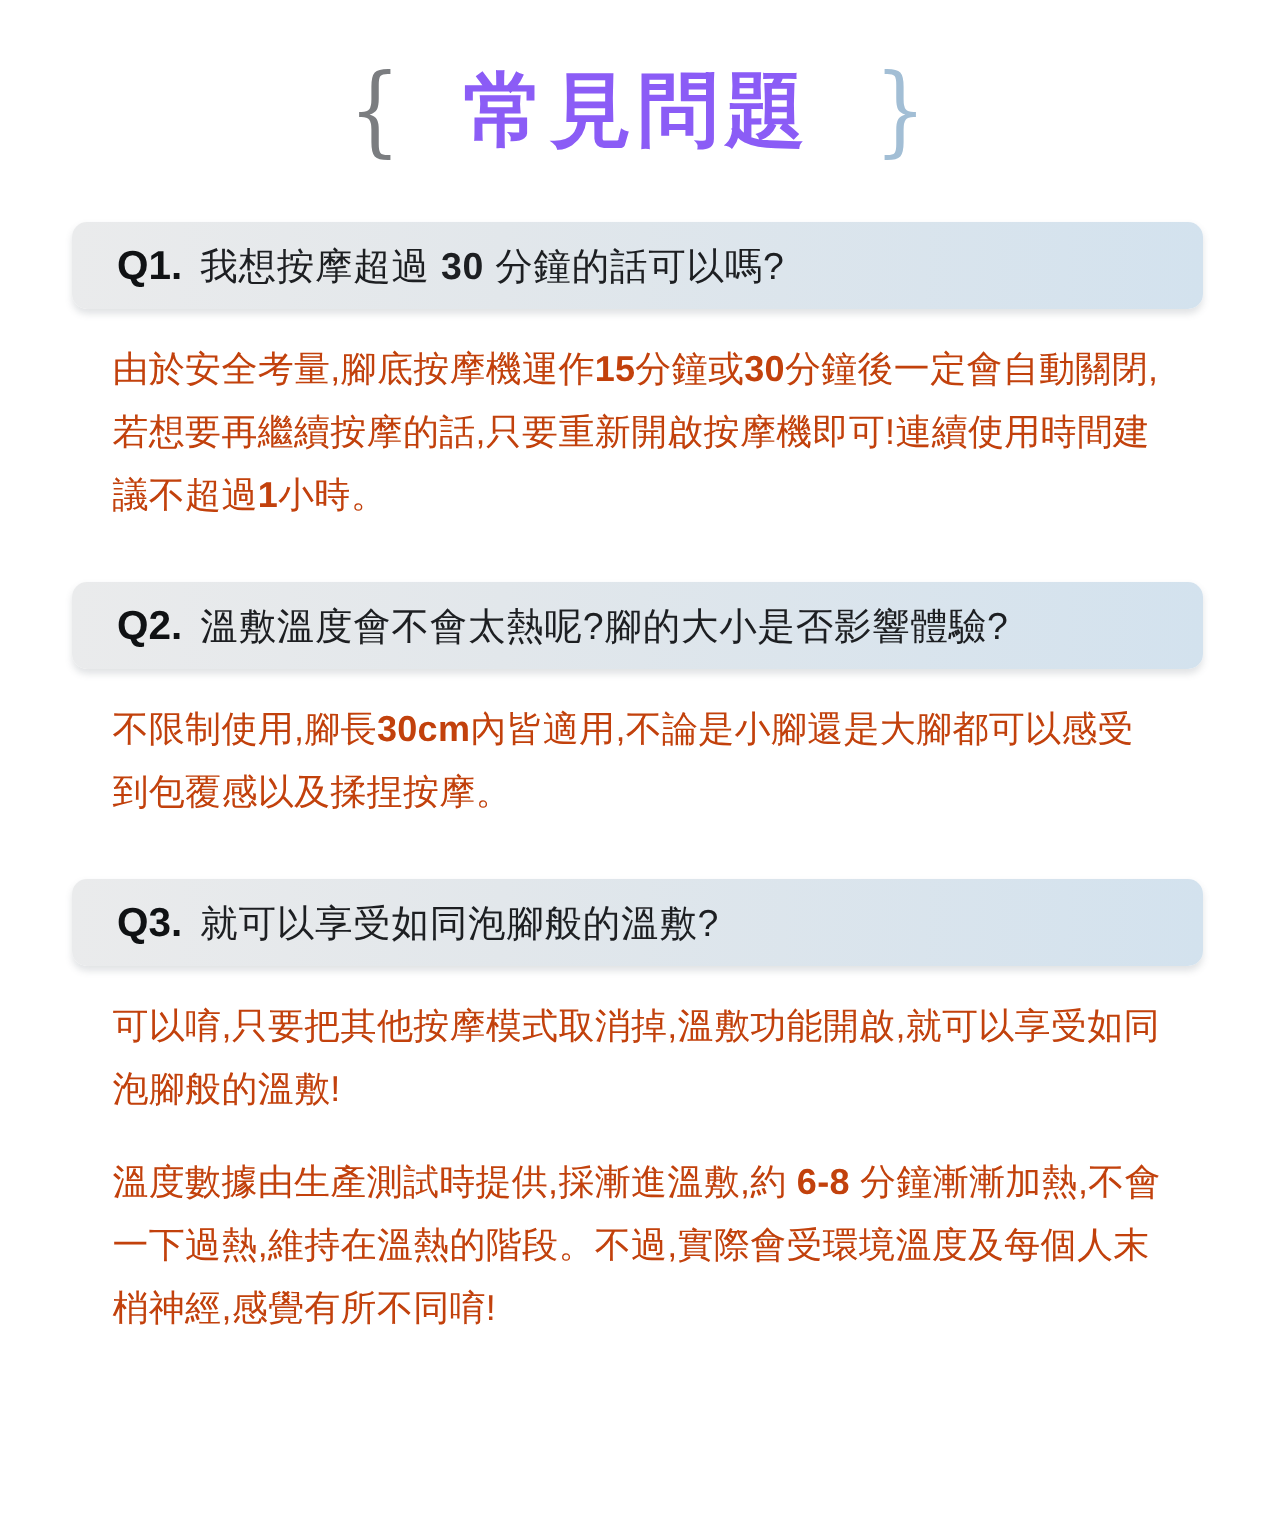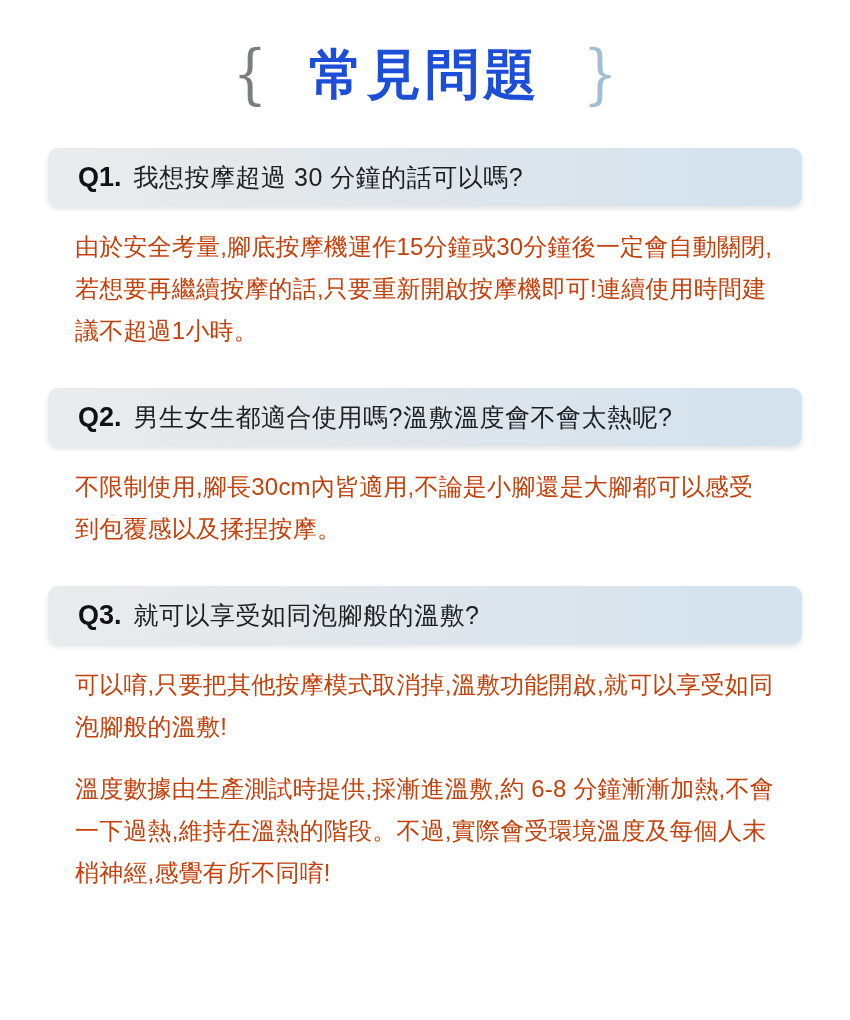--- a/index.html
+++ b/index.html
@@ -31,21 +31,21 @@
     font-weight: 400;
     line-height: 1;
     transform: scaleY(1.22);
     user-select: none;
   }
   .brace-left  { color: #7b7d80; }
   .brace-right { color: #a2bed5; }
   .title {
     font-size: 54px;
     font-weight: 800;
-    color: #1d4ed8;
+    color: #8b5cf6;
     letter-spacing: 4px;
     line-height: 1.15;
   }
   
   .faq-list {
     padding: 0 48px;
   }
   .q-bar {
     box-sizing: border-box;
     margin-top: 36px;
@@ -72,21 +72,21 @@
   }
   .answer {
     margin: 20px 0 0 27px;
     max-width: 702px;
     font-size: 24px;
     line-height: 42px;
     color: #c2410c;
     letter-spacing: 0.2px;
   }
   .answer .num, .q-text .num {
-    font-weight: 400;
+    font-weight: 700;
     font-family: "Liberation Sans", sans-serif;
   }
 </style>
 </head>
 <body>
 
 <div class="page">
 
   <div class="header">
     <span class="brace brace-left">{</span>
@@ -100,21 +100,21 @@
       <div class="q-bar">
         <span class="q-num">Q1.</span>
         <span class="q-text">我想按摩超過 <span class="num">30</span> 分鐘的話可以嗎?</span>
       </div>
       <p class="answer">由於安全考量,腳底按摩機運作<span class="num">15</span>分鐘或<span class="num">30</span>分鐘後一定會自動關閉,若想要再繼續按摩的話,只要重新開啟按摩機即可!連續使用時間建議不超過<span class="num">1</span>小時。</p>
     </section>
 
     <section class="faq-item">
       <div class="q-bar">
         <span class="q-num">Q2.</span>
-        <span class="q-text">男生女生都適合使用嗎?溫敷溫度會不會太熱呢?</span>
+        <span class="q-text">溫敷溫度會不會太熱呢?腳的大小是否影響體驗?</span>
       </div>
       <p class="answer">不限制使用,腳長<span class="num">30cm</span>內皆適用,不論是小腳還是大腳都可以感受到包覆感以及揉捏按摩。</p>
     </section>
 
     <section class="faq-item">
       <div class="q-bar">
         <span class="q-num">Q3.</span>
         <span class="q-text">就可以享受如同泡腳般的溫敷?</span>
       </div>
       <p class="answer">可以唷,只要把其他按摩模式取消掉,溫敷功能開啟,就可以享受如同泡腳般的溫敷!</p>

